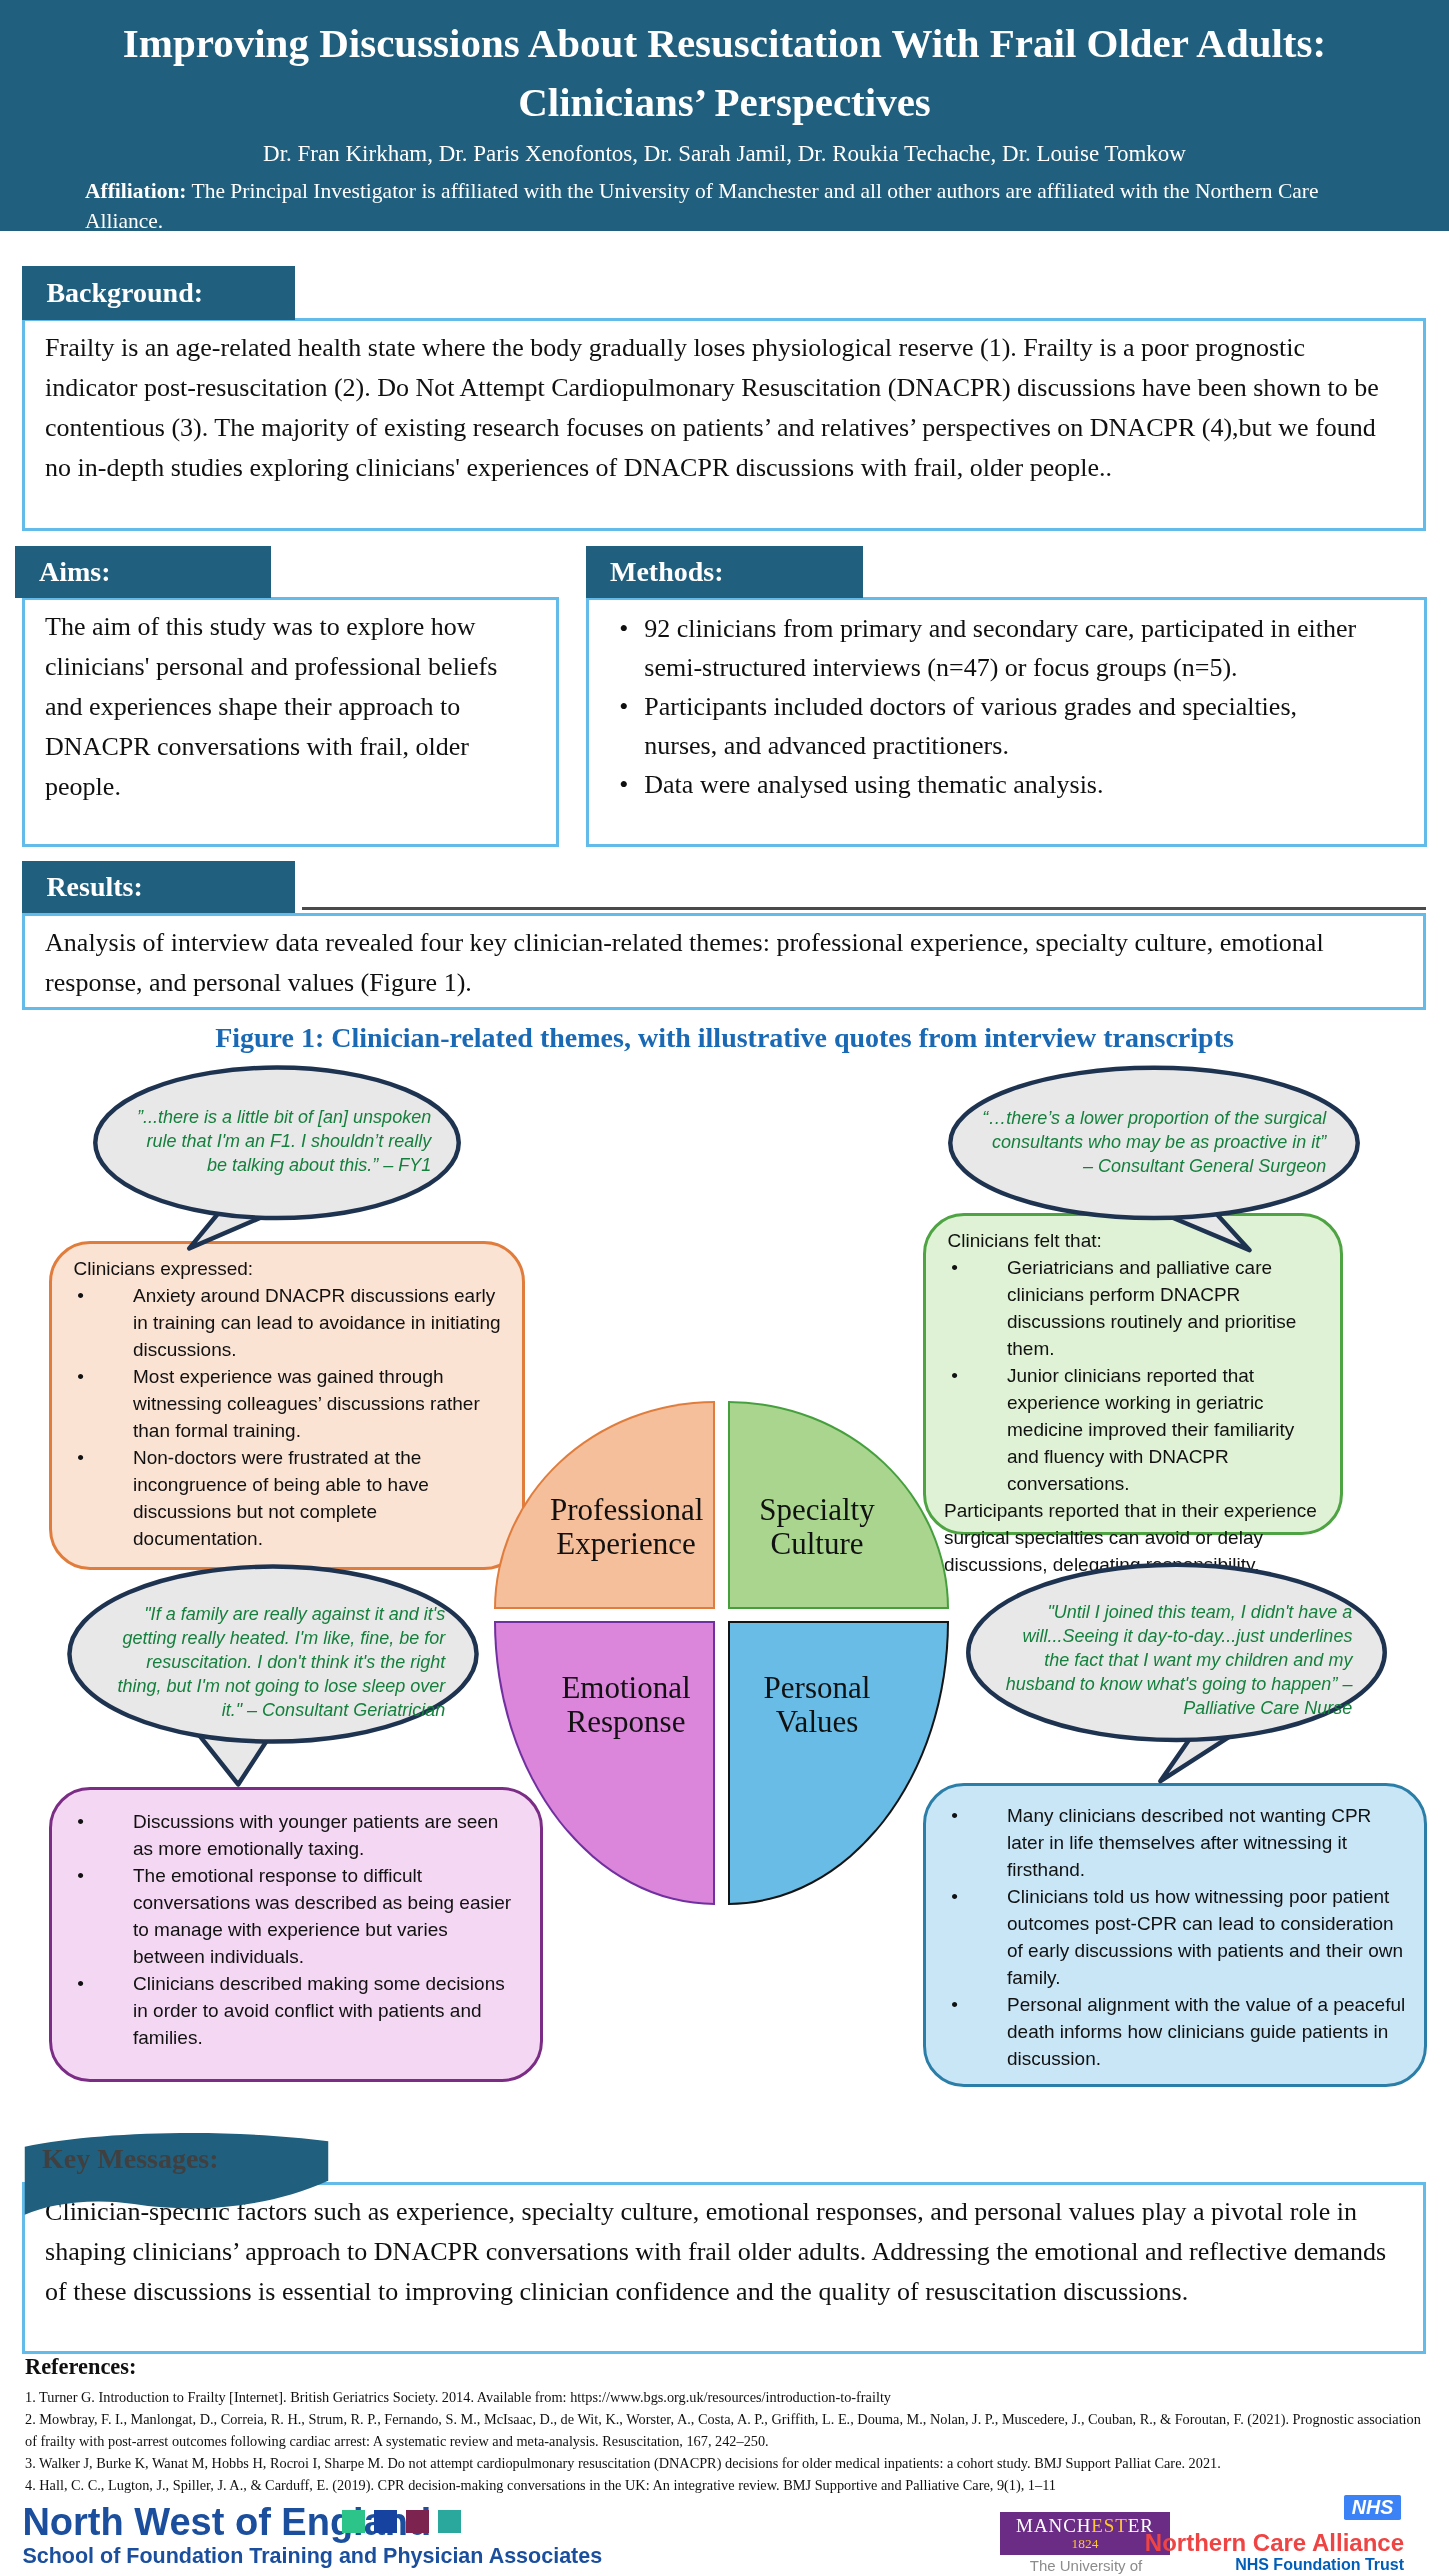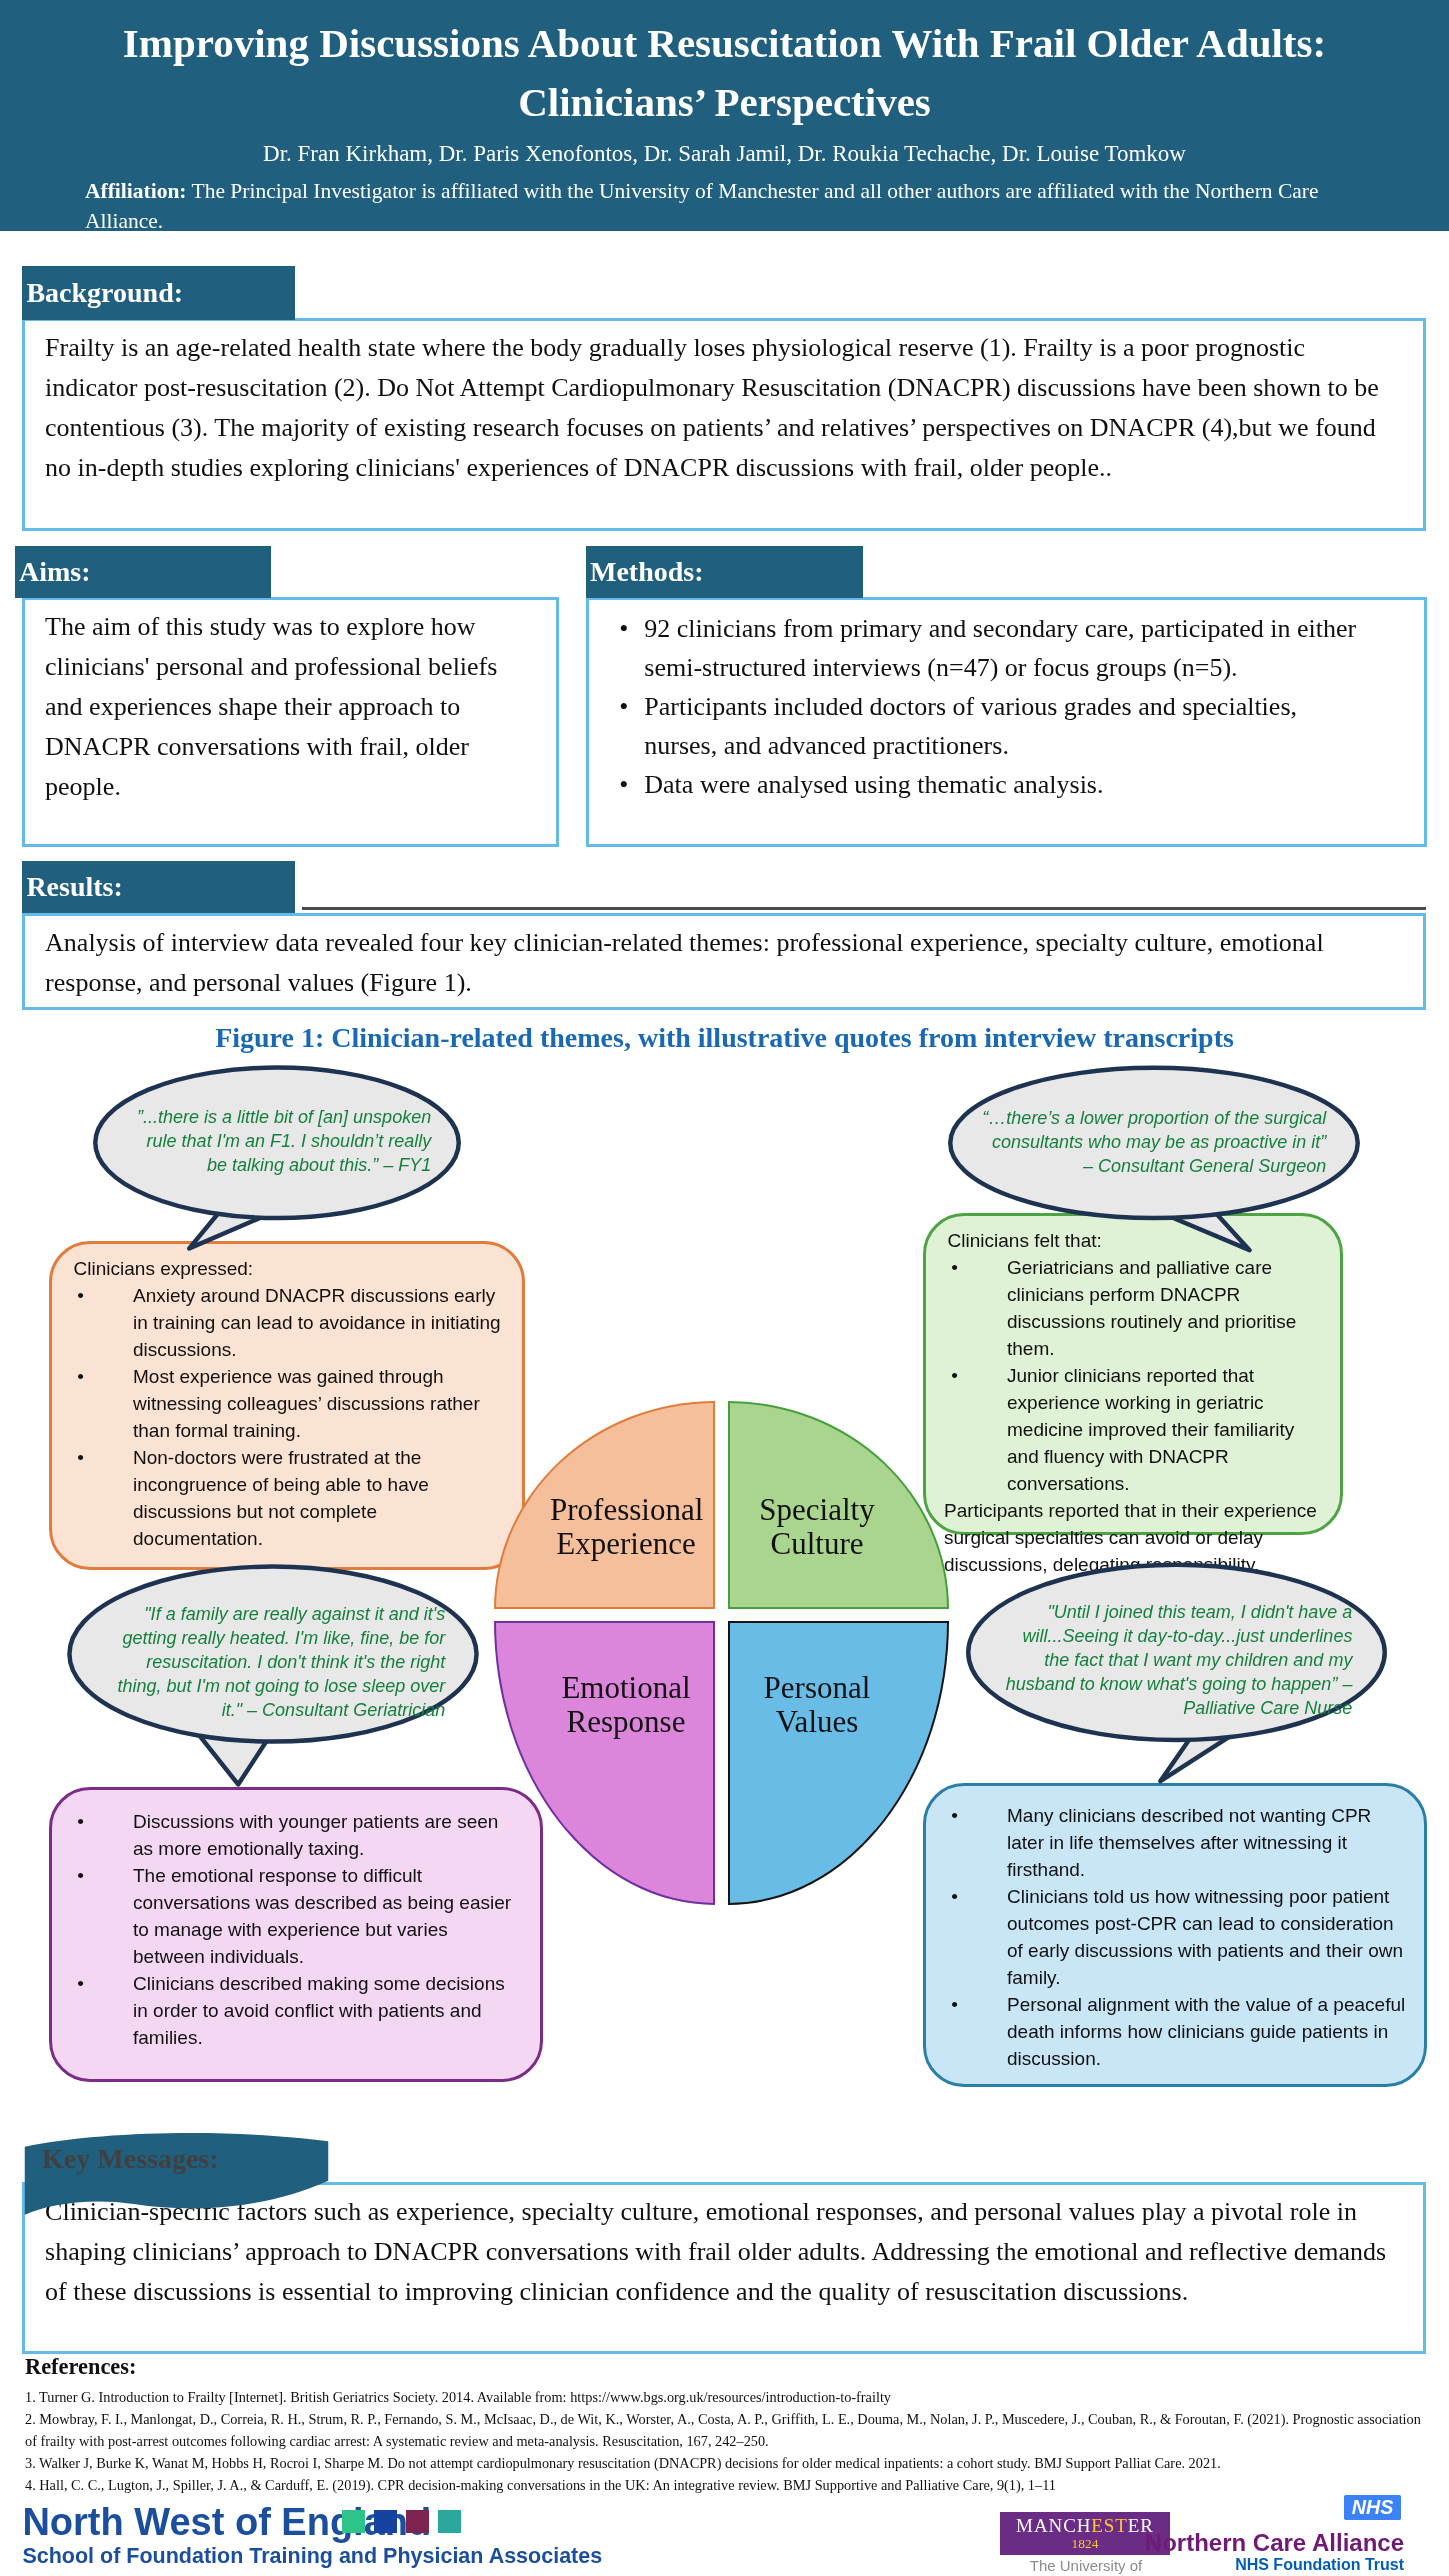--- a/index.html
+++ b/index.html
@@ -7,21 +7,21 @@
   .poster{position:relative;width:1449px;height:2576px;background:#ffffff;overflow:hidden}
 
   
   .header{position:absolute;left:0;top:0;width:1449px;height:231px;background:#20607E;color:#fff}
   .title{margin:14.3px auto 0;width:1342px;text-align:center;font-weight:bold;font-size:41px;line-height:59px;font-family:"Liberation Serif",serif}
   .authors{margin:9px auto 0;width:1306px;text-align:center;font-size:23px}
   .affil{margin:10px auto 0;width:1279px;font-size:21.5px;line-height:29.5px}
   .affil b{font-weight:bold}
 
   
-  .tab{position:absolute;background:#20607E;color:#fff;font-family:"Liberation Serif",serif;font-weight:bold;font-size:28px;display:flex;align-items:center;padding:0 4px;z-index:5}
+  .tab{position:absolute;background:#20607E;color:#fff;font-family:"Liberation Serif",serif;font-weight:bold;font-size:28px;display:flex;align-items:center;padding:0 24px;z-index:5}
   .panel{position:absolute;border:3.6px solid #62BBE9;background:#fff;z-index:1}
   .panel .ptext{font-size:26px;line-height:40px;color:#101010;padding:7.2px 19.7px}
   .mlist{padding:9px 50px 5.4px 14.3px;font-size:26px;line-height:39px;color:#101010}
   .mrow{display:flex}
   .mrow .dot{flex:0 0 41px;text-align:center}
   .thinline{position:absolute;height:2.7px;background:#4a4a4a;z-index:2}
 
   .figcap{position:absolute;left:0;top:1022px;width:1449px;text-align:center;color:#1A69B5;font-weight:bold;font-size:28px}
 
   
@@ -61,21 +61,21 @@
   .nwe-squares{position:absolute;left:342px;top:2510px;display:flex;gap:9px}
   .nwe-squares i{display:block;width:23px;height:23px}
   .sq1{background:#2DC489}.sq2{background:#1743A0}.sq3{background:#7D2350}.sq4{background:#2BA89E}
   .nwe-sub{position:absolute;left:22.4px;top:2544px;font-family:"Liberation Sans",sans-serif;font-weight:bold;font-size:21.5px;color:#1B4F9E}
   .uom-box{position:absolute;left:1000px;top:2512px;width:170px;height:43px;background:#6A2C85;color:#fff;text-align:center;font-family:"Liberation Serif",serif}
   .uom-line1{font-size:19px;letter-spacing:0.9px;padding-top:2.7px}
   .uom-line1 .gold{color:#FFC832}
   .uom-year{font-size:13.4px;color:#FFC832;line-height:14.3px}
   .uom-cap{position:absolute;left:1000px;top:2557px;width:172px;text-align:center;font-family:"Liberation Sans",sans-serif;font-size:15px;color:#8C8C8C}
   .nhs-box{position:absolute;left:1344px;top:2495px;width:57px;height:25px;background:#3b82f6;color:#fff;font-family:"Liberation Sans",sans-serif;font-weight:bold;font-style:italic;font-size:19.7px;text-align:center;line-height:24px;border-radius:1.8px}
-  .nca-name{position:absolute;right:45px;top:2529px;font-family:"Liberation Sans",sans-serif;font-weight:bold;font-size:24px;color:#701a75}
+  .nca-name{position:absolute;right:45px;top:2529px;font-family:"Liberation Sans",sans-serif;font-weight:bold;font-size:24px;color:#ef4444}
   .nca-sub{position:absolute;right:45px;top:2556px;font-family:"Liberation Sans",sans-serif;font-weight:bold;font-size:16px;color:#005EB8}
 </style>
 </head>
 <body>
 
 <div class="poster">
 
   <div class="header">
     <div class="title">Improving Discussions About Resuscitation With Frail Older Adults: Clinicians’ Perspectives</div>
     <div class="authors">Dr. Fran Kirkham, Dr. Paris Xenofontos, Dr. Sarah Jamil, Dr. Roukia Techache, Dr. Louise Tomkow</div>

